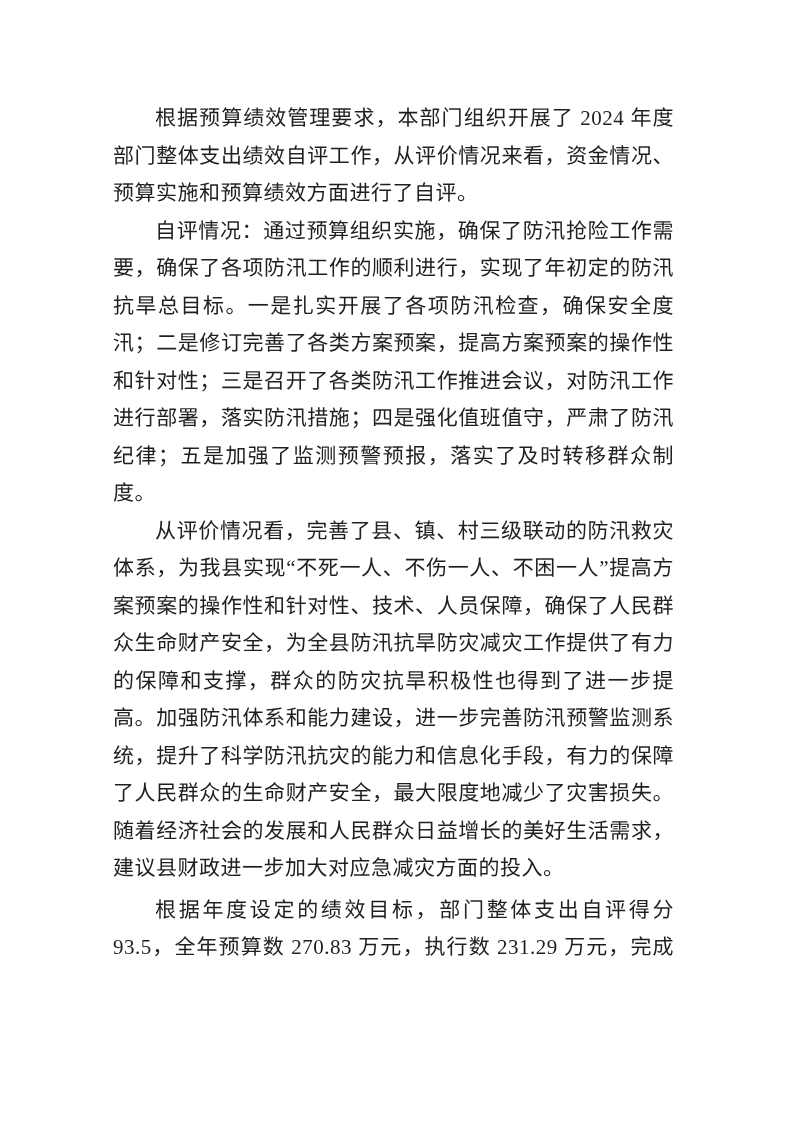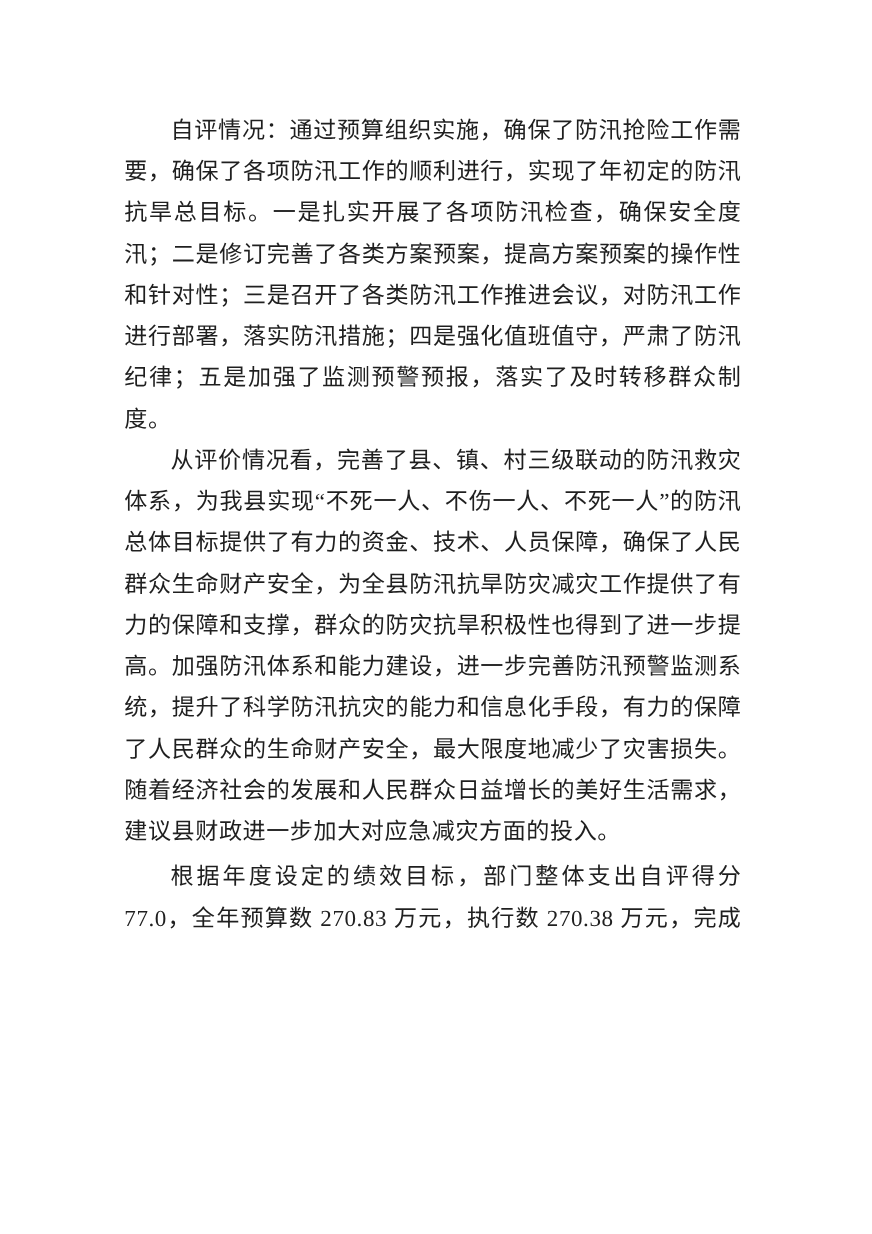--- a/index.html
+++ b/index.html
@@ -40,17 +40,18 @@
   .para-cont {
     margin-top: 4px;
     text-align-last: justify;
   }
 </style>
 </head>
 <body>
 
 <div class="page">
   <div class="content">
+    <p class="para">根据预算绩效管理要求，本部门组织开展了 2024 年度部门整体支出绩效自评工作，从评价情况来看，资金情况、预算实施和预算绩效方面进行了自评。</p>
     <p class="para">自评情况：通过预算组织实施，确保了防汛抢险工作需要，确保了各项防汛工作的顺利进行，实现了年初定的防汛抗旱总目标。一是扎实开展了各项防汛检查，确保安全度汛；二是修订完善了各类方案预案，提高方案预案的操作性和针对性；三是召开了各类防汛工作推进会议，对防汛工作进行部署，落实防汛措施；四是强化值班值守，严肃了防汛纪律；五是加强了监测预警预报，落实了及时转移群众制度。</p>
-    <p class="para">从评价情况看，完善了县、镇、村三级联动的防汛救灾体系，为我县实现“不死一人、不伤一人、不死一人”的防汛总体目标提供了有力的资金、技术、人员保障，确保了人民群众生命财产安全，为全县防汛抗旱防灾减灾工作提供了有力的保障和支撑，群众的防灾抗旱积极性也得到了进一步提高。加强防汛体系和能力建设，进一步完善防汛预警监测系统，提升了科学防汛抗灾的能力和信息化手段，有力的保障了人民群众的生命财产安全，最大限度地减少了灾害损失。随着经济社会的发展和人民群众日益增长的美好生活需求，建议县财政进一步加大对应急减灾方面的投入。</p>
-    <p class="para para-cont">根据年度设定的绩效目标，部门整体支出自评得分 77.0，全年预算数 270.83 万元，执行数 270.38 万元，完成</p>
+    <p class="para">从评价情况看，完善了县、镇、村三级联动的防汛救灾体系，为我县实现“不死一人、不伤一人、不困一人”提高方案预案的操作性和针对性、技术、人员保障，确保了人民群众生命财产安全，为全县防汛抗旱防灾减灾工作提供了有力的保障和支撑，群众的防灾抗旱积极性也得到了进一步提高。加强防汛体系和能力建设，进一步完善防汛预警监测系统，提升了科学防汛抗灾的能力和信息化手段，有力的保障了人民群众的生命财产安全，最大限度地减少了灾害损失。随着经济社会的发展和人民群众日益增长的美好生活需求，建议县财政进一步加大对应急减灾方面的投入。</p>
+    <p class="para para-cont">根据年度设定的绩效目标，部门整体支出自评得分 93.5，全年预算数 270.83 万元，执行数 231.29 万元，完成</p>
   </div>
 </div>
 
 </body></html>

